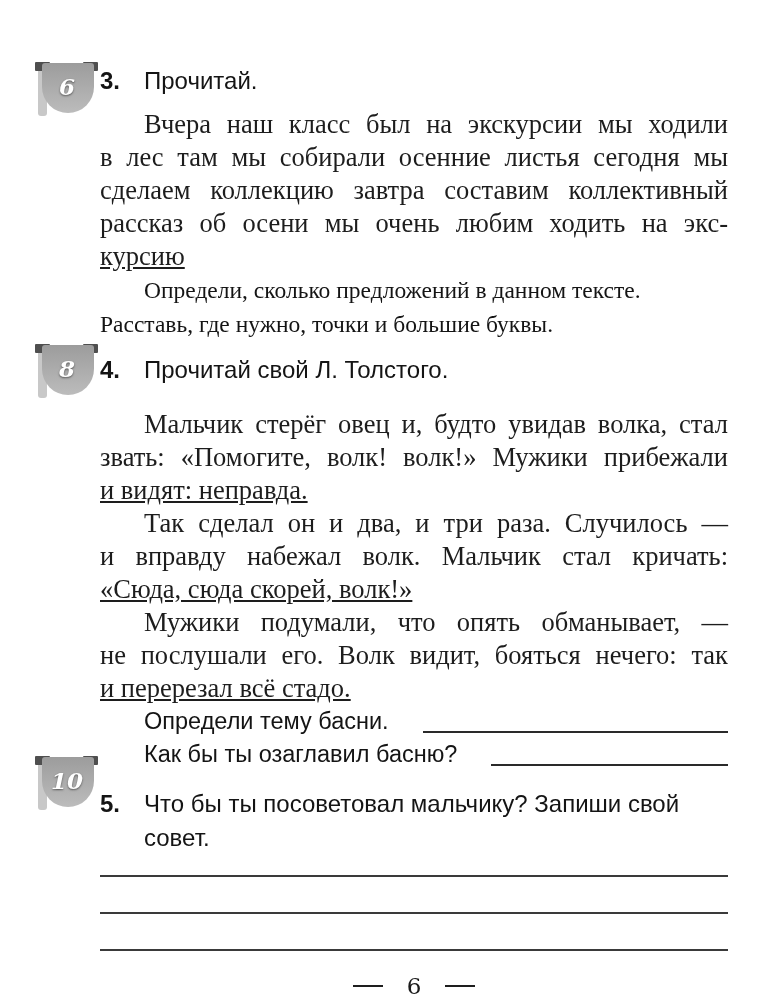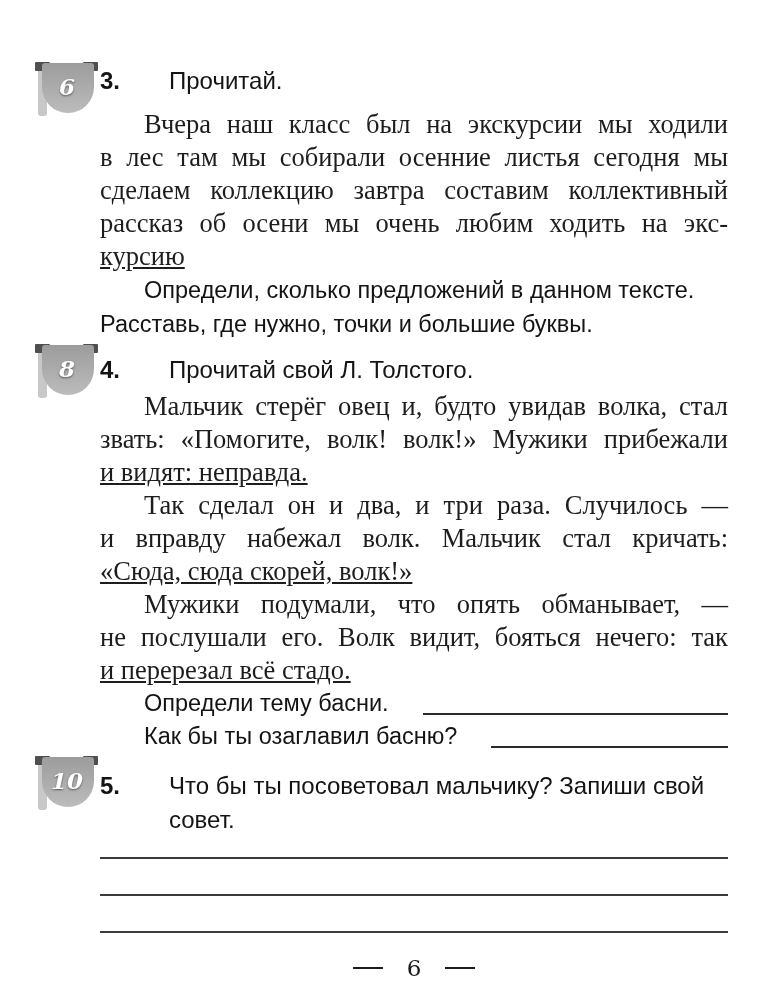--- a/index.html
+++ b/index.html
@@ -24,36 +24,36 @@
                   display:flex; align-items:center; justify-content:center; }
   .badge .num   { font-family:"DejaVu Serif", serif; font-style:italic; font-weight:bold;
                   font-size:23px; color:#ffffff; text-shadow:0 1px 2px rgba(50,50,50,.75);
                   transform:translate(-1px,-2px); }
   .badge-3 { top:62px; } .badge-4 { top:344px; } .badge-5 { top:756px; }
 
   
   .ex-header { display:flex; font-family:"Liberation Sans", sans-serif;
                font-size:24px; line-height:34px; color:#141414; }
   .ex-num { font-weight:bold; width:44px; flex:none; }
-  .ex-title { flex:1;margin-left:25px; }
+  .ex-title { flex:1; }
 
   
   .passage { }
   .pl { font-size:26.5px; line-height:33px; color:#1d1d1d; }
   .j    { text-align:justify; text-align-last:justify; }
   .last { text-align:left;text-decoration:underline; }
   .ind  { padding-left:44px; }
 
   
-  .instr { font-family:Liberation Sans, sans-serif; font-size:23.5px;
+  .instr { font-family:Liberation Serif, serif; font-size:23.5px;
            line-height:34px; color:#141414; }
 
   .mt-passage { margin-top:10px; }
   .mt-ex4 { margin-top:12px; }
-  .mt-fable { margin-top:3px; }
+  .mt-fable { margin-top:21px; }
   .mt-ex5 { margin-top:16px; }
 
   
   .q-row { display:flex; font-family:"Liberation Sans", sans-serif;
            font-size:23.5px; line-height:33px; color:#141414;gap:24px; }
   .q-row .fill { flex:1; border-bottom:2px solid #2a2a2a; margin:0 0 5px 10px; }
 
   
   .write-lines { }
   .write-line { height:35px; border-bottom:2px solid #3a3a3a; }

